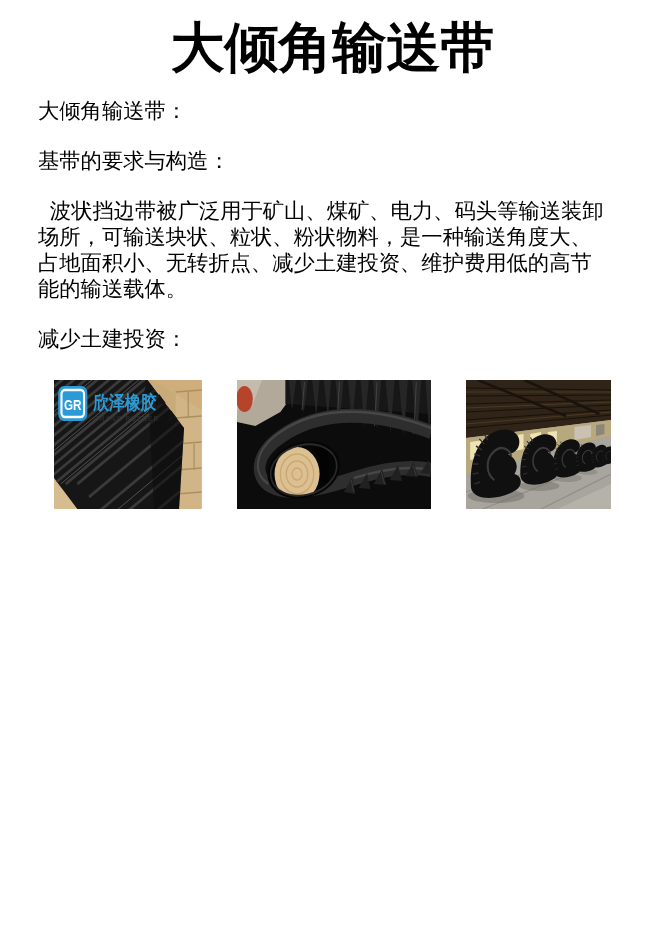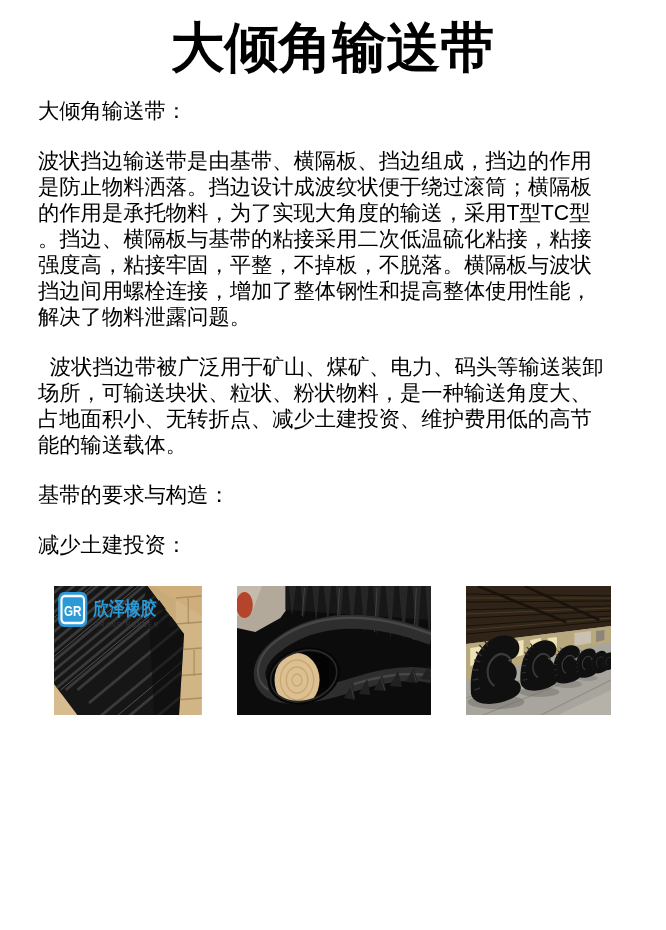--- a/index.html
+++ b/index.html
@@ -28,23 +28,22 @@
   .gallery svg{display:block;width:100%;height:100%;}
 </style>
 </head>
 <body>
 
 <div class="page">
 
   <h1 class="doc-title">大倾角输送带</h1>
 
   <p class="body-text">大倾角输送带：</p>
-  <p class="body-text">波状挡边输送带是由基带、横隔板、挡边组成，挡边的作用是防止物料洒落。挡边设计成波纹状便于绕过滚筒；横隔板的作用是承托物料，为了实现大角度的输送，采用T型TC型。挡边、横隔板与基带的粘接采用二次低温硫化粘接，粘接强度高，粘接牢固，平整，不掉板，不脱落。横隔板与波状挡边间用螺栓连接，增加了整体钢性和提高整体使用性能，解决了物料泄露问题。</p>
+  <p class="body-text">基带的要求与构造：</p>
   <p class="body-text">  波状挡边带被广泛用于矿山、煤矿、电力、码头等输送装卸场所，可输送块状、粒状、粉状物料，是一种输送角度大、占地面积小、无转折点、减少土建投资、维护费用低的高节能的输送载体。</p>
-  <p class="body-text">基带的要求与构造：</p>
   <p class="body-text">减少土建投资：</p>
 
   <div class="gallery">
 
     <figure class="ph1">
       <svg viewBox="0 0 177 129" preserveAspectRatio="none">
         <rect width="177" height="129" fill="#c9ab79"></rect>
         <rect x="146" y="0" width="31" height="129" fill="#d2b586"></rect>
         <path d="M118,0 H177 V30 Z" fill="#cfae7c"></path>
         <path d="M0,90 L46,129 H0 Z" fill="#d6bc8e"></path>

